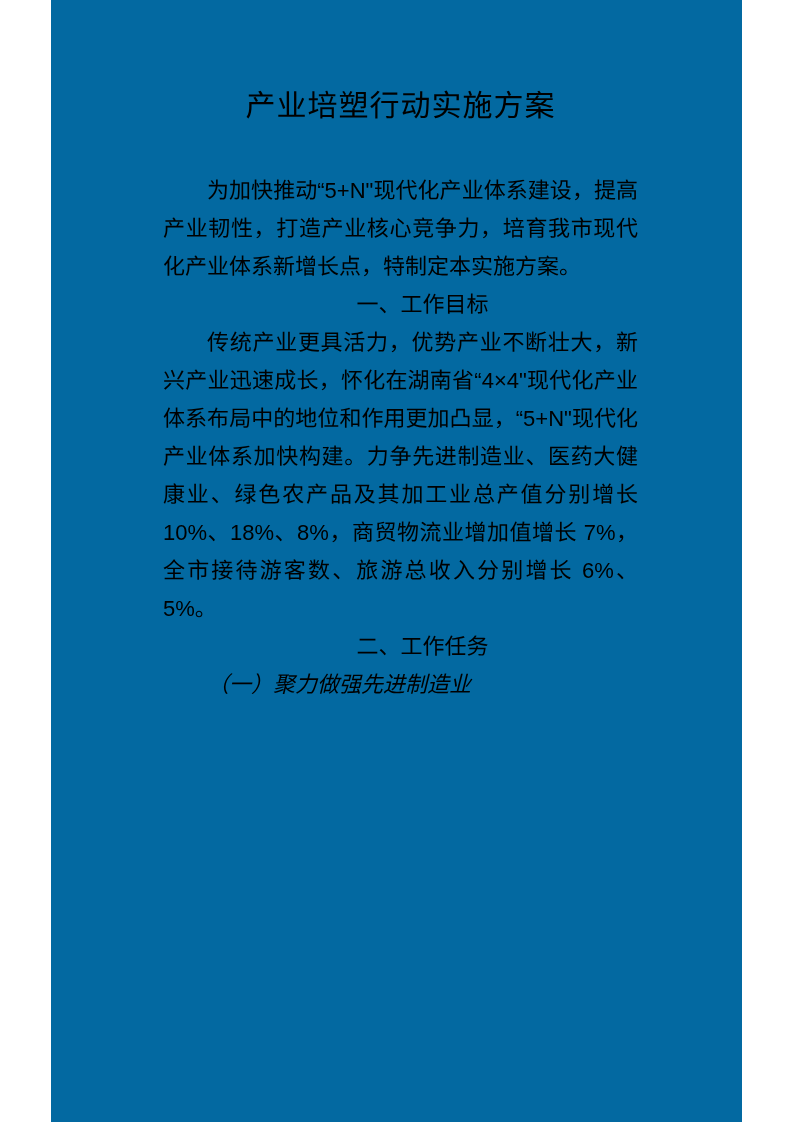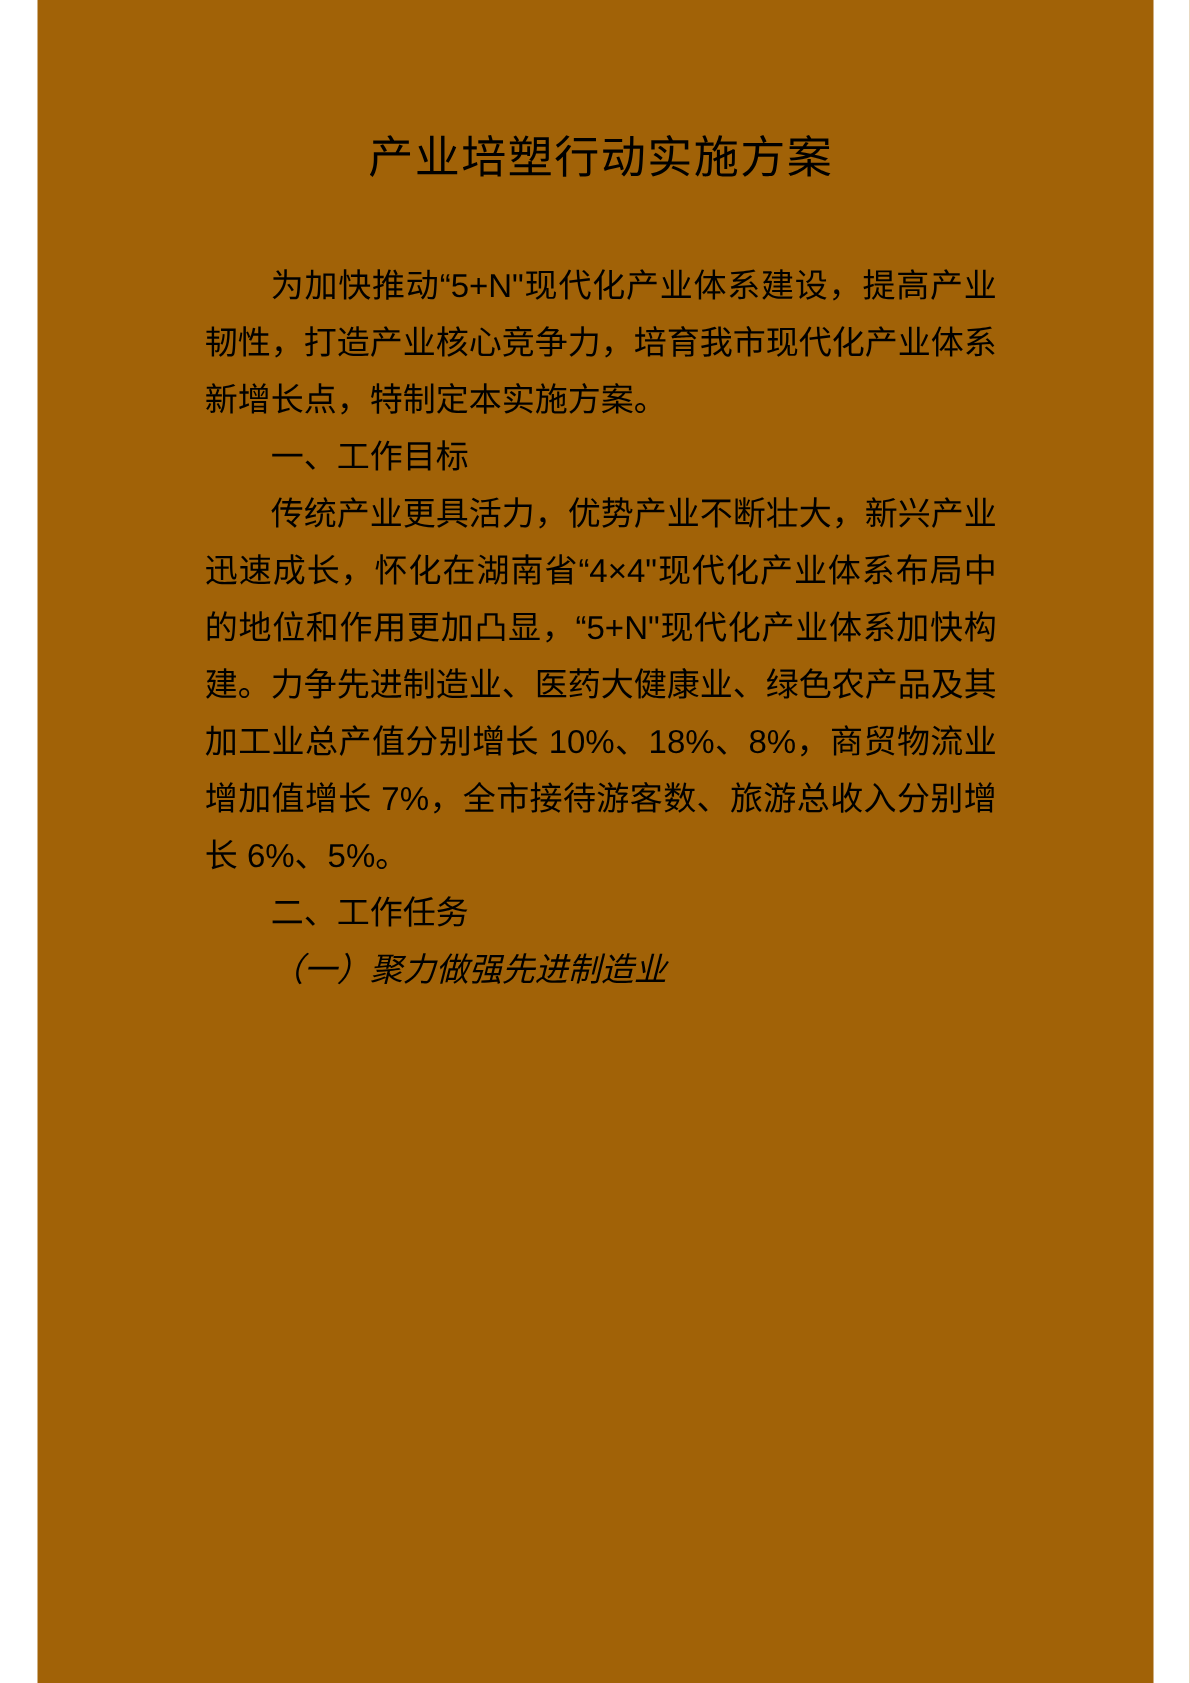--- a/index.html
+++ b/index.html
@@ -2,25 +2,25 @@
 <html lang="zh-CN"><head>
 <meta charset="utf-8">
 <style>
   html, body {
     margin: 0;
     padding: 0;
     background: #ffffff;
   }
   .page {
     position: relative;
-    width: 744px;
+    width: 691px;
     height: 1122px;
     margin: 0 auto;
     box-sizing: border-box;
-    background: #a16207;
+    background: #0369a1;
     color: #000000;
     padding: 86px 104px 40px 112px;
     overflow: hidden;
     font-family: "Liberation Sans", sans-serif;
   }
   .doc-title {
     font-size: 30px;
     font-weight: normal;
     text-align: center;
     margin: 0 0 46px 0;
@@ -37,20 +37,21 @@
     text-justify: inter-character;
     color: #000000;
   }
   .heading-1 {
     font-size: 22px;
     line-height: 38px;
     margin: 0;
     text-indent: 2em;
     font-weight: normal;
     color: #000000;
+    text-align: center;
   }
   .heading-2 {
     font-size: 22px;
     line-height: 38px;
     margin: 0;
     text-indent: 2em;
     font-family: "Liberation Serif", serif;
     font-weight: normal;
     color: #000000;
     font-style: italic;

